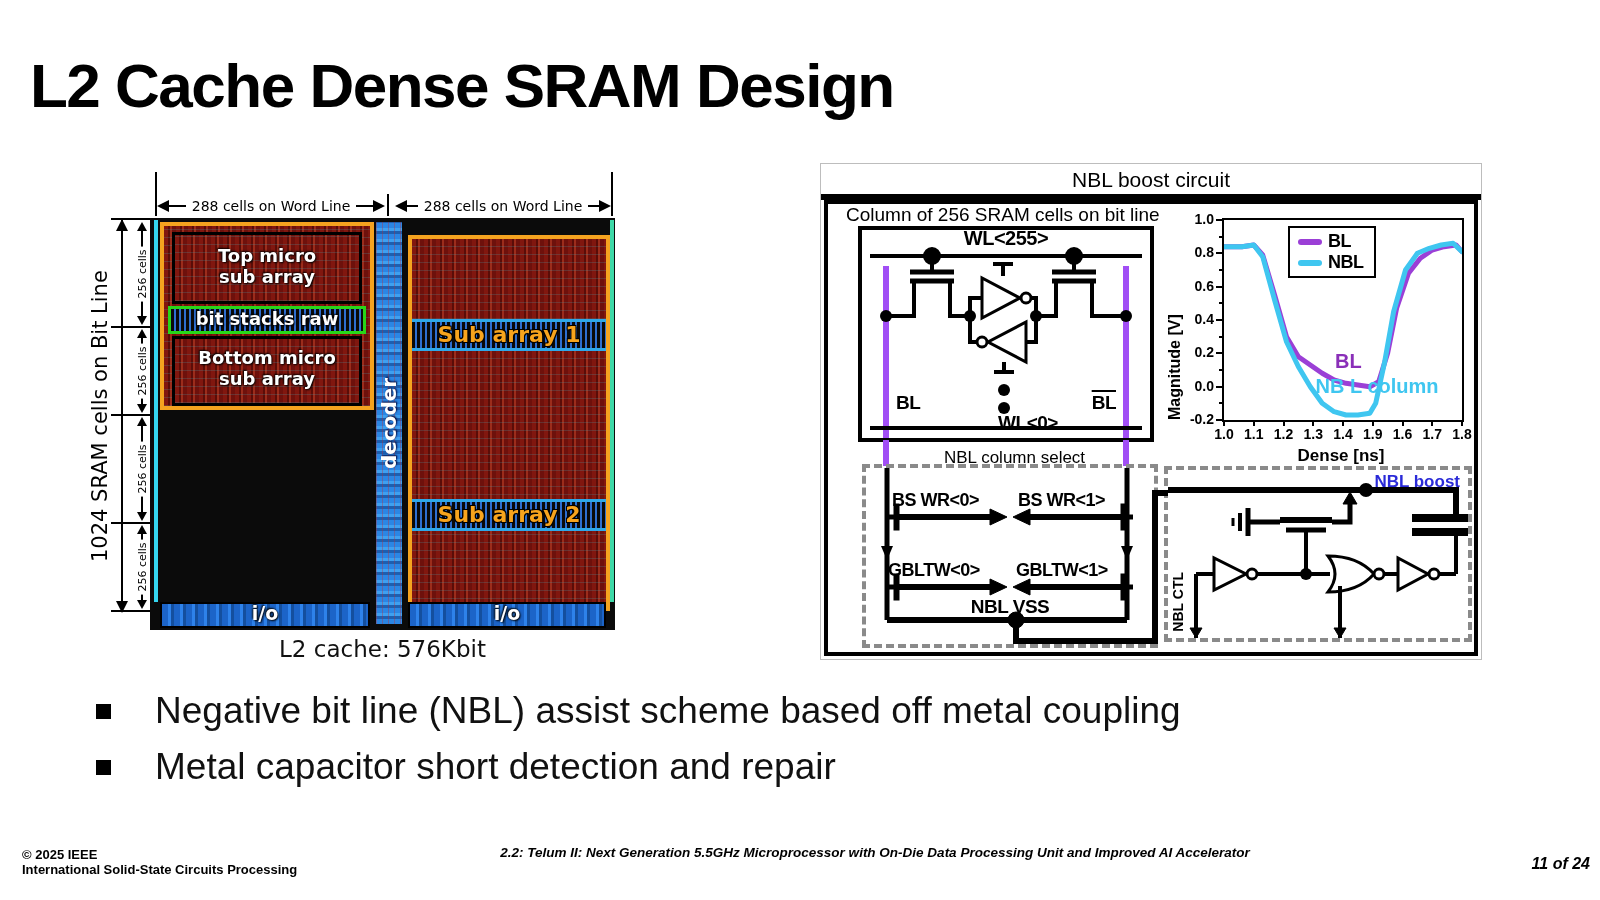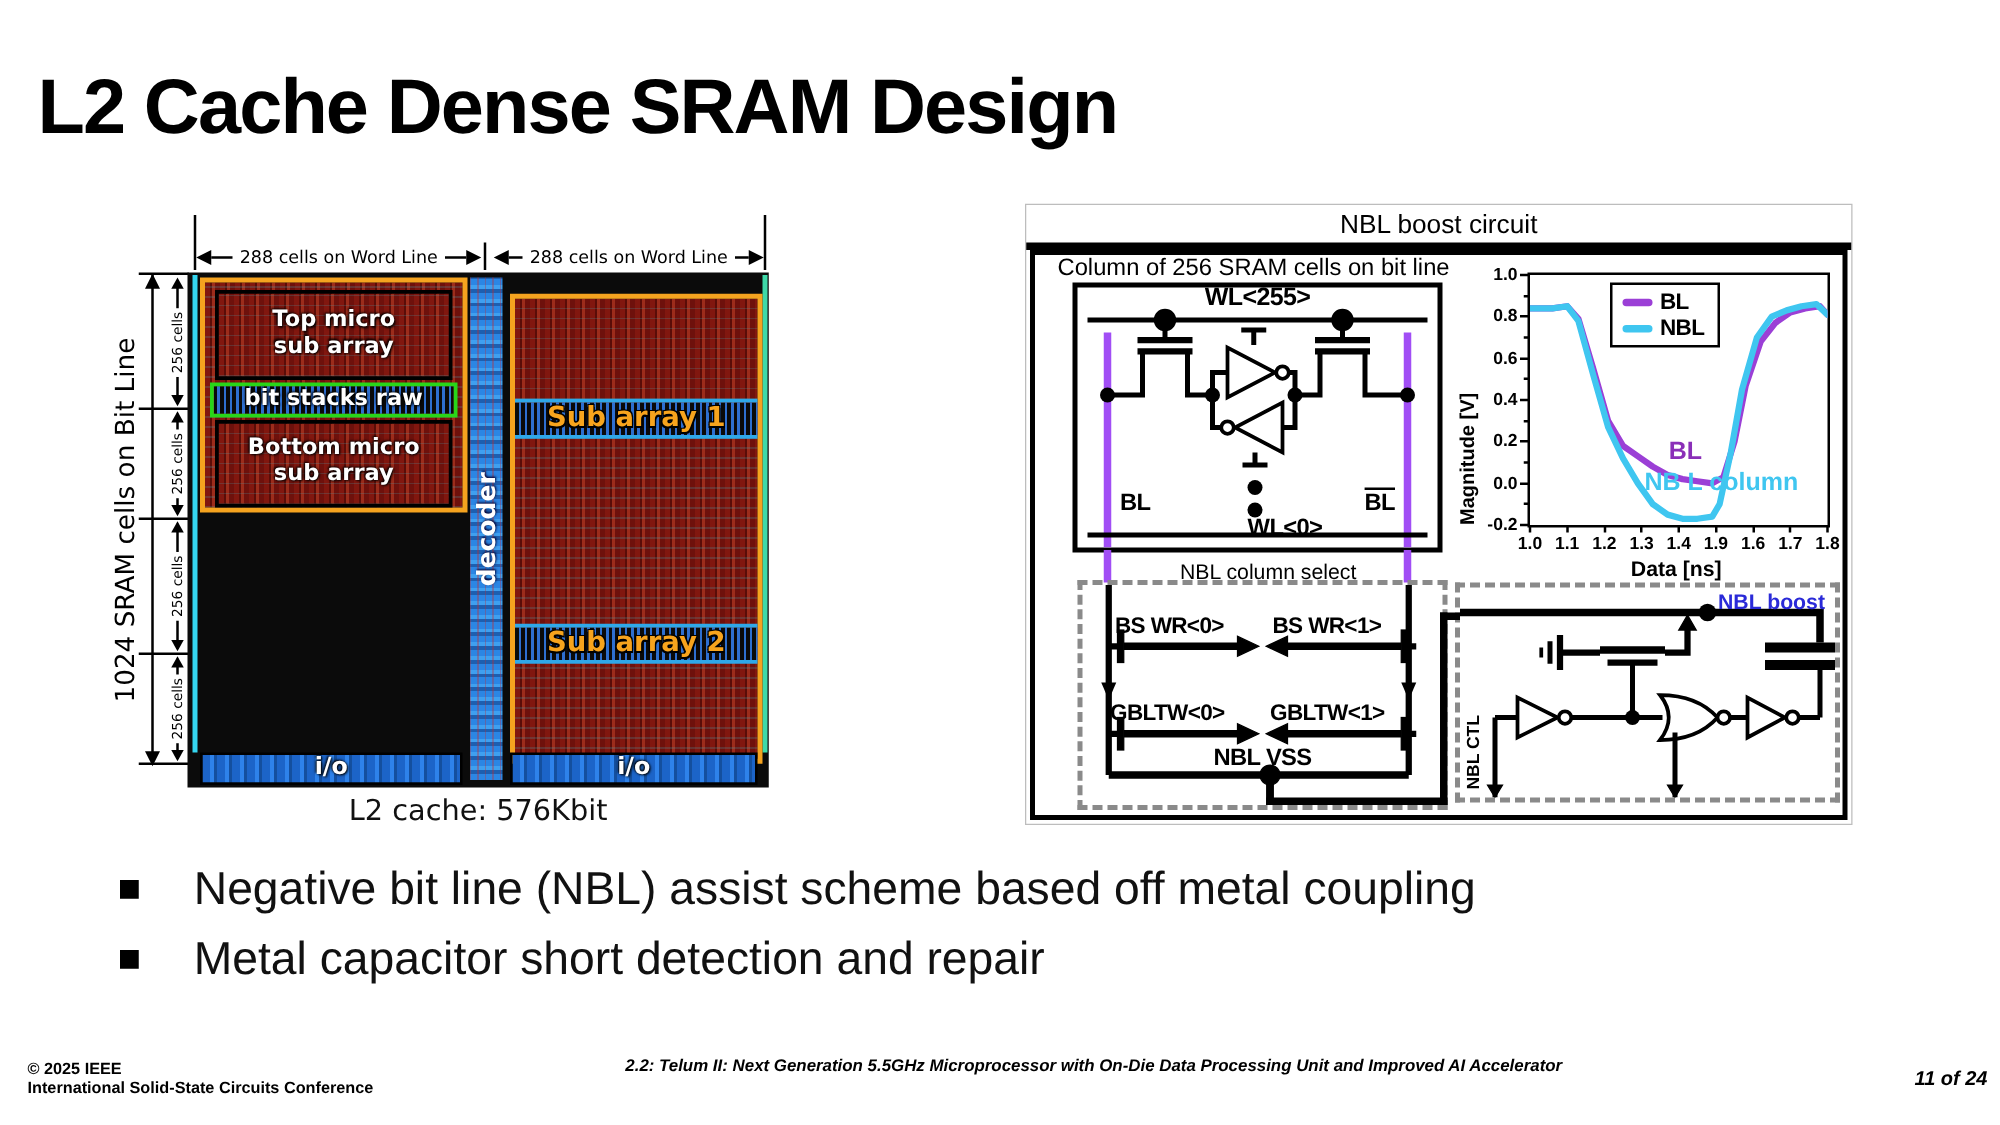--- a/index.html
+++ b/index.html
@@ -309,21 +309,21 @@
             <div class="tickmark" style="top: 100%; height: 6px; width: 2px; left: 147.75px;"></div>
             <div class="xtick" style="left: 160.5px;">1.6</div>
             <div class="tickmark" style="top: 100%; height: 6px; width: 2px; left: 177.5px;"></div>
             <div class="xtick" style="left: 190.25px;">1.7</div>
             <div class="tickmark" style="top: 100%; height: 6px; width: 2px; left: 207.25px;"></div>
             <div class="xtick" style="left: 220px;">1.8</div>
             <div class="tickmark" style="top: 100%; height: 6px; width: 2px; left: 237px;"></div>
             <div class="anno" style="color: rgb(138, 47, 184); left: 110.95px; top: 130.167px;">BL</div>
             <div class="anno" style="color: rgb(63, 198, 240); left: 91.6125px; top: 155.167px;">NB L column</div>
           </div>
-        <div class="xlab nw">Data [ns]</div>
+        <div class="xlab nw">Dense [ns]</div>
       </div>
 
       <div class="abs colsel-label nw">NBL column select</div>
       <div class="abs colsel-box">
         <svg width="288" height="176" viewBox="0 0 288 176">
           <g stroke="#000" stroke-width="5" fill="none">
             <polyline points="21,0 21,152"></polyline>
             <polyline points="261,0 261,152"></polyline>
           </g>
           <g fill="#000">
@@ -428,18 +428,18 @@
     <span class="sqbullet"></span>
     <span>Negative bit line (NBL) assist scheme based off metal coupling</span>
   </div>
   <div class="abs bullet-row" style="top:746px;">
     <span class="sqbullet"></span>
     <span>Metal capacitor short detection and repair</span>
   </div>
 
   <div class="abs foot-left">
     <div>© 2025 IEEE</div>
-    <div>International Solid-State Circuits Conference</div>
+    <div>International Solid-State Circuits Processing</div>
   </div>
   <div class="abs foot-center">2.2: Telum II: Next Generation 5.5GHz Microprocessor with On-Die Data Processing Unit and Improved AI Accelerator</div>
   <div class="abs foot-page nw">11 of 24</div>
 
 </div>
 
 </body></html>

